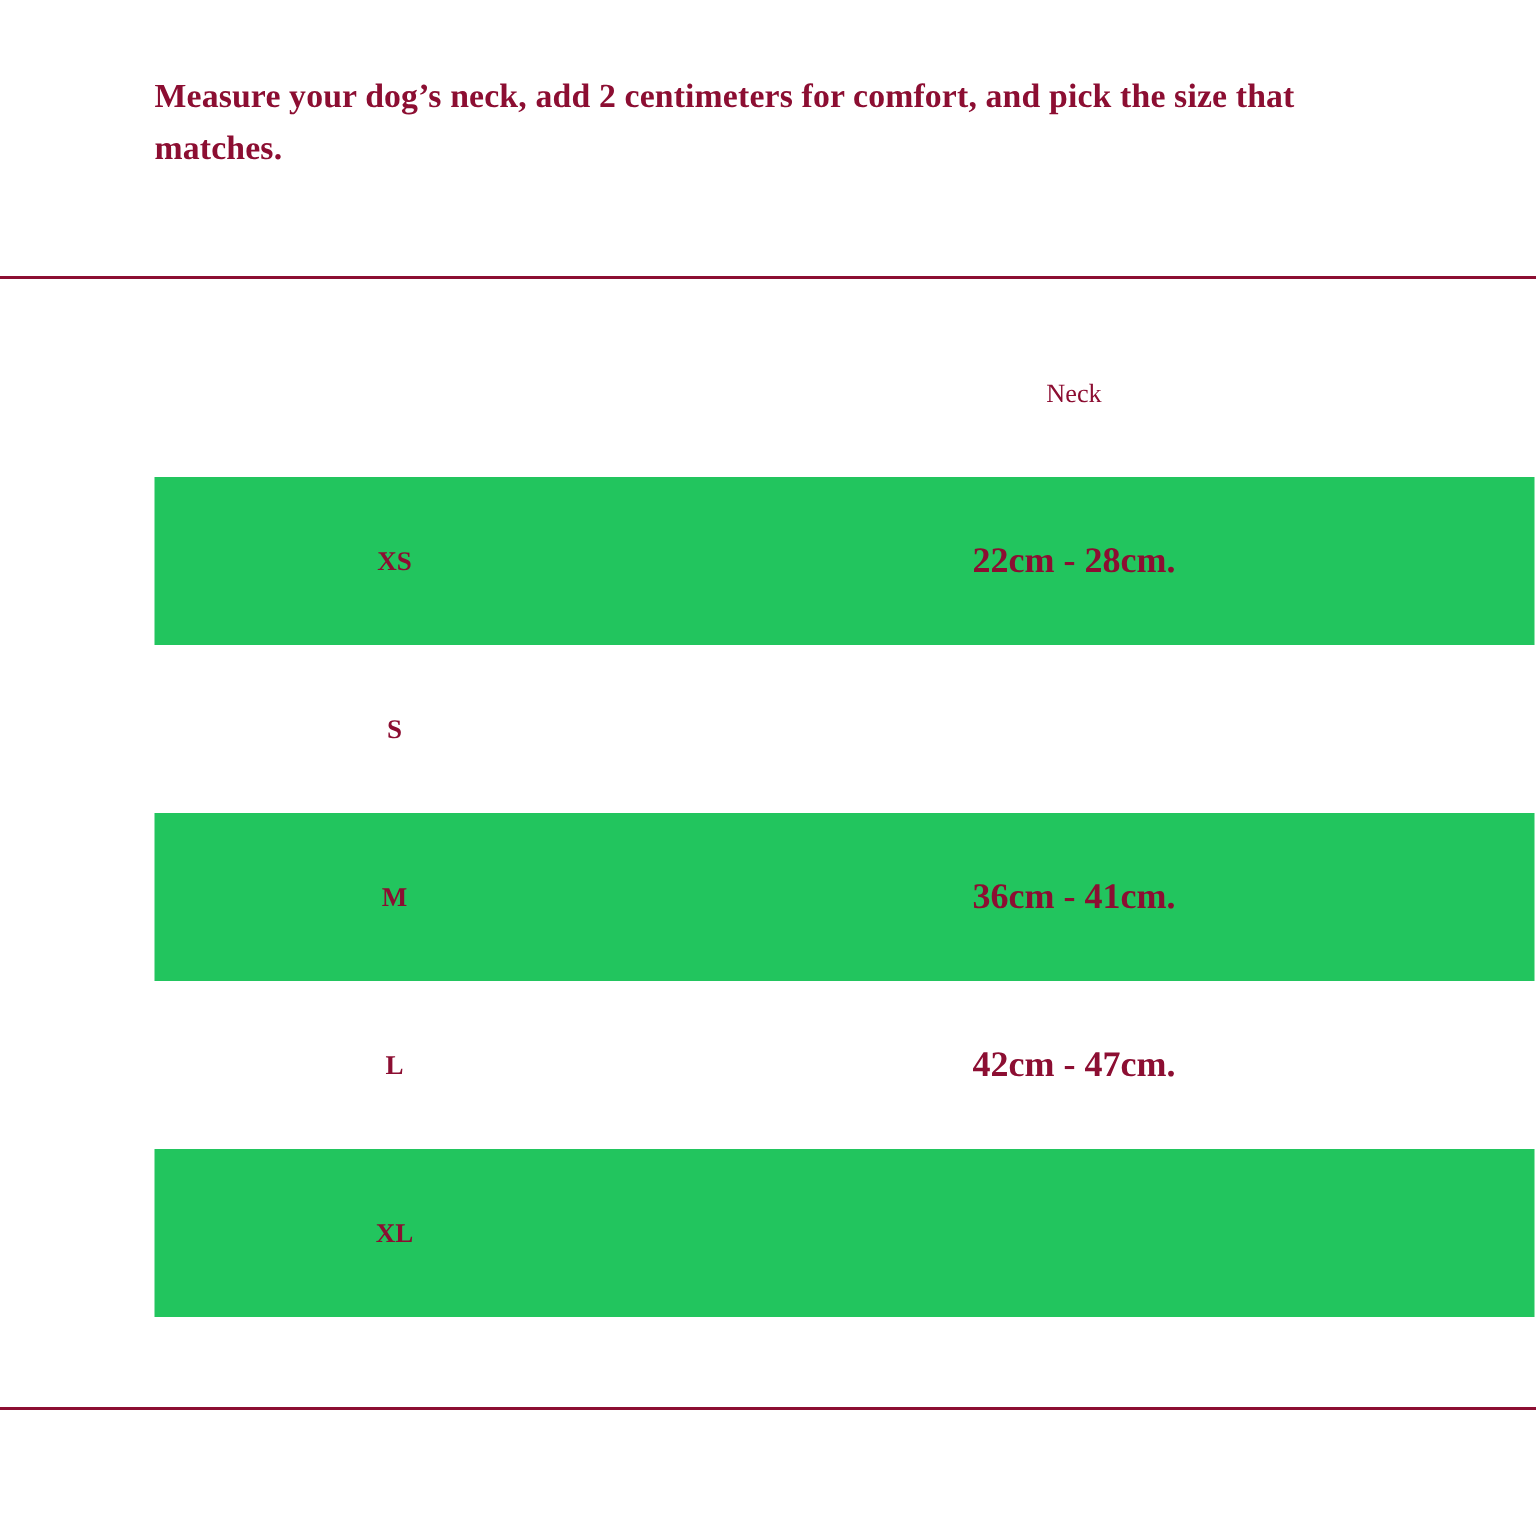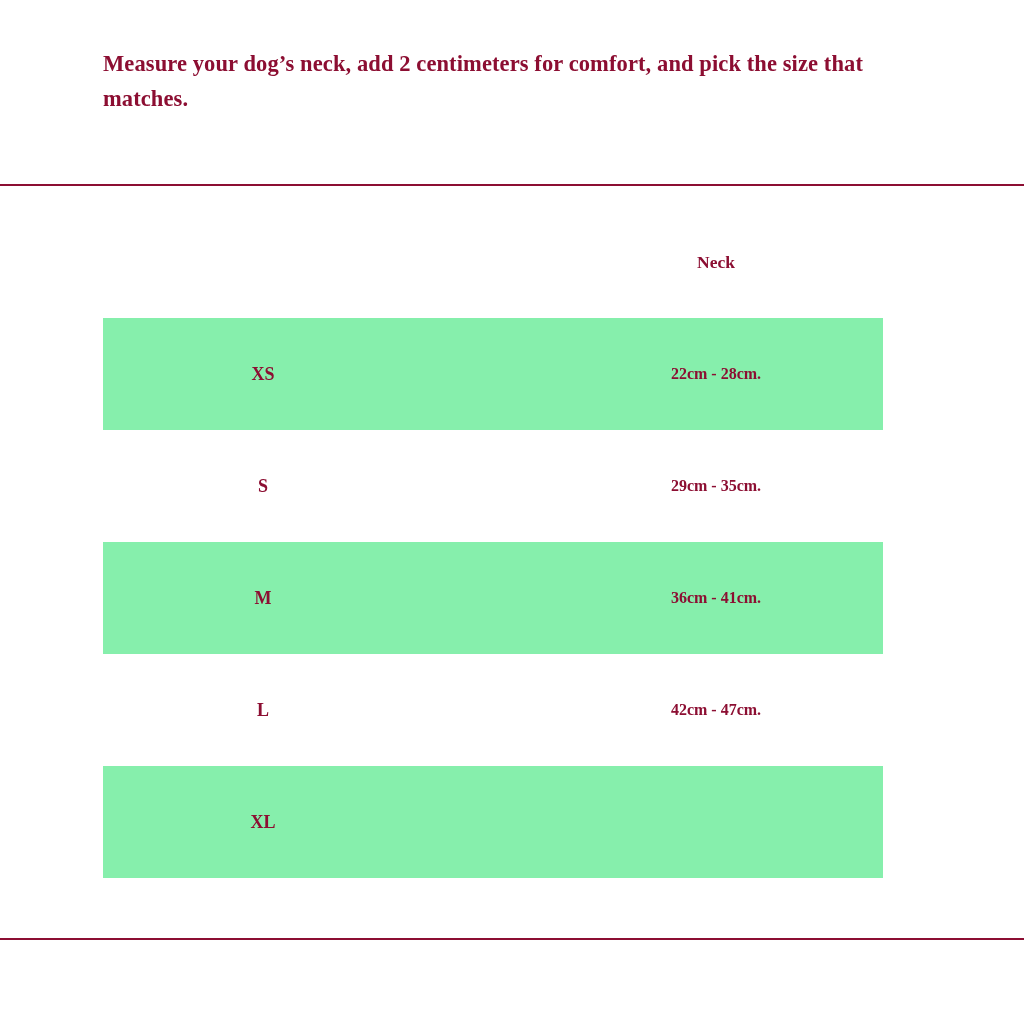--- a/index.html
+++ b/index.html
@@ -48,62 +48,62 @@
     width: 1024px;
   }
   .head-row {
     position: relative;
     height: 118px;
   }
   .head-cell {
     position: absolute;
     top: 52px;
     font-size: 17.5px;
-    font-weight: bold;
+    font-weight: normal;
     color: #8c0e32;
     text-align: center;
   }
   .head-cell.neck {
     left: 560px;
     width: 312px;
   }
   .rows {
     position: relative;
   }
   .row {
     position: relative;
     height: 112px;
     display: flex;
     align-items: center;
   }
   .row.shaded {
-    background: #86efac;
+    background: #22c55e;
     margin: 0 103px;
-    width: 780px;
+    width: 920px;
   }
   .row.plain {
     margin: 0 103px;
     width: 812px;
     background: transparent;
   }
   .cell-size {
     position: absolute;
     left: 105px;
     width: 110px;
     text-align: center;
     font-size: 18px;
     font-weight: bold;
     color: #8c0e32;
   }
   .cell-neck {
     position: absolute;
     left: 457px;
     width: 312px;
     text-align: center;
-    font-size: 16px;
+    font-size: 24px;
     font-weight: bold;
     color: #8c0e32;
   }
 </style>
 </head>
 <body>
 
 <div class="page">
 
   <div class="intro">Measure your dog’s neck, add 2 centimeters for comfort, and pick the size that matches.</div>
@@ -118,21 +118,20 @@
 
     <div class="rows">
 
       <div class="row shaded">
         <div class="cell-size">XS</div>
         <div class="cell-neck">22cm - 28cm.</div>
       </div>
 
       <div class="row plain">
         <div class="cell-size">S</div>
-        <div class="cell-neck">29cm - 35cm.</div>
       </div>
 
       <div class="row shaded">
         <div class="cell-size">M</div>
         <div class="cell-neck">36cm - 41cm.</div>
       </div>
 
       <div class="row plain">
         <div class="cell-size">L</div>
         <div class="cell-neck">42cm - 47cm.</div>

